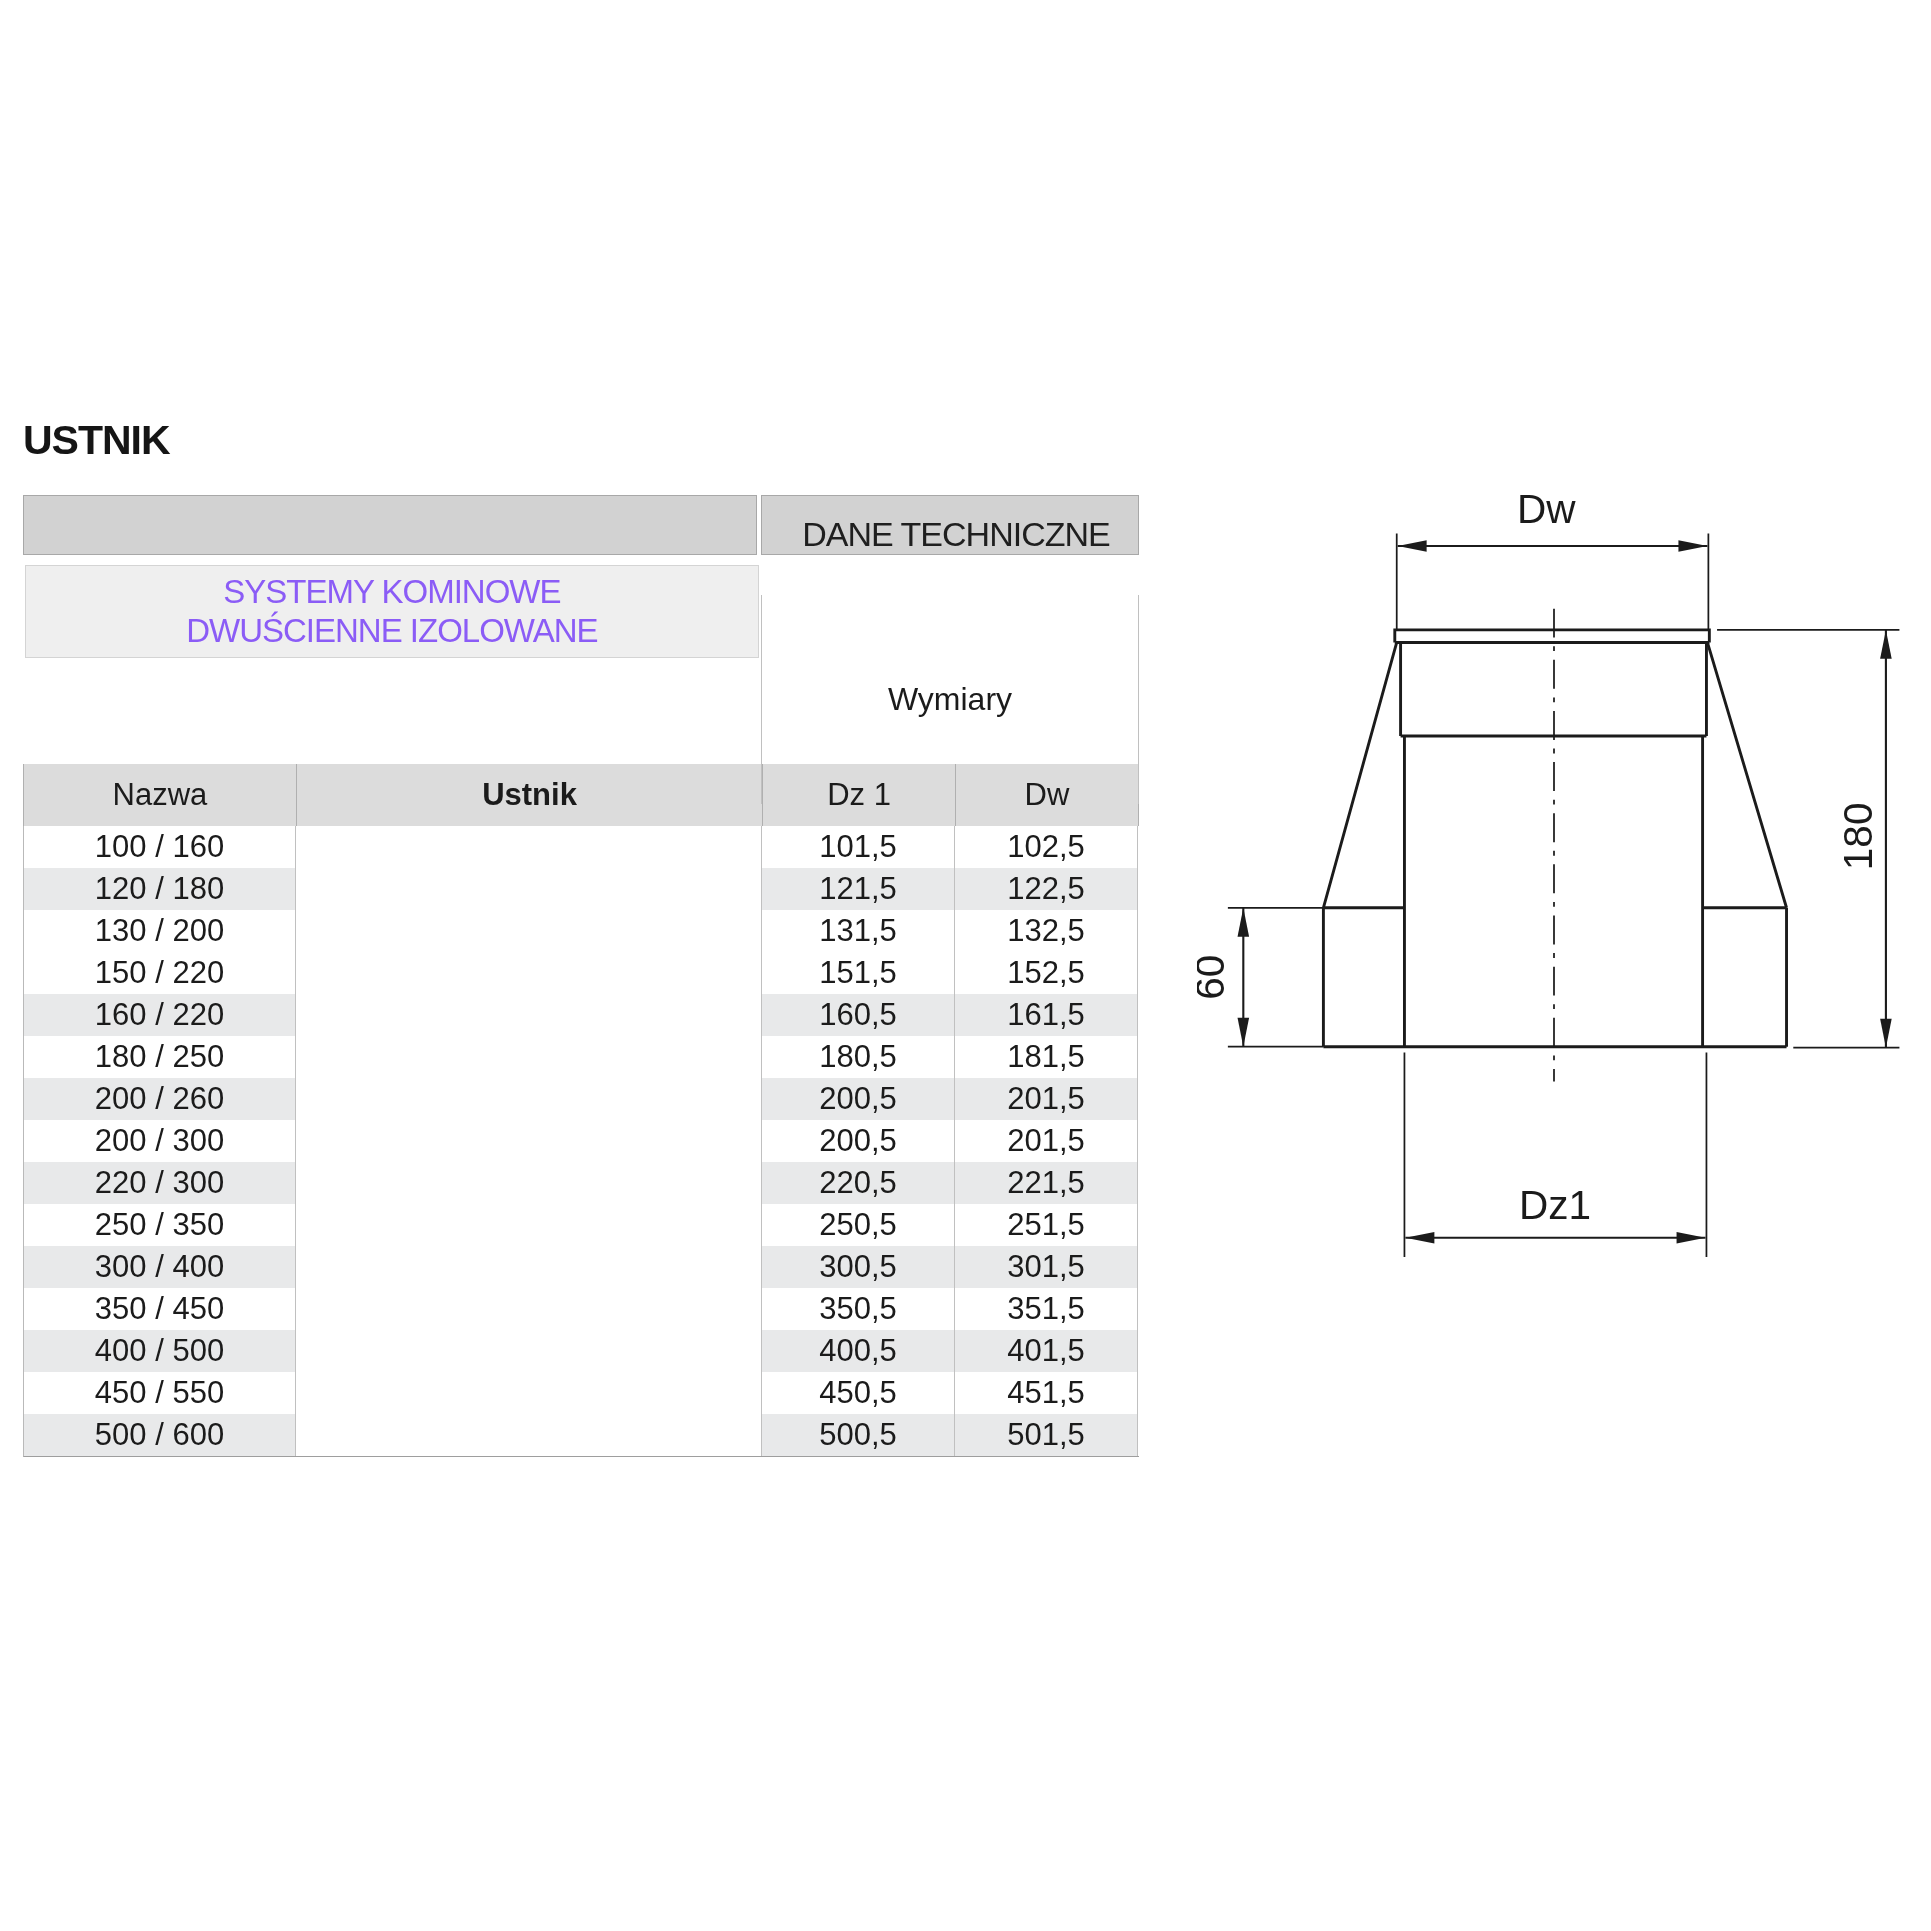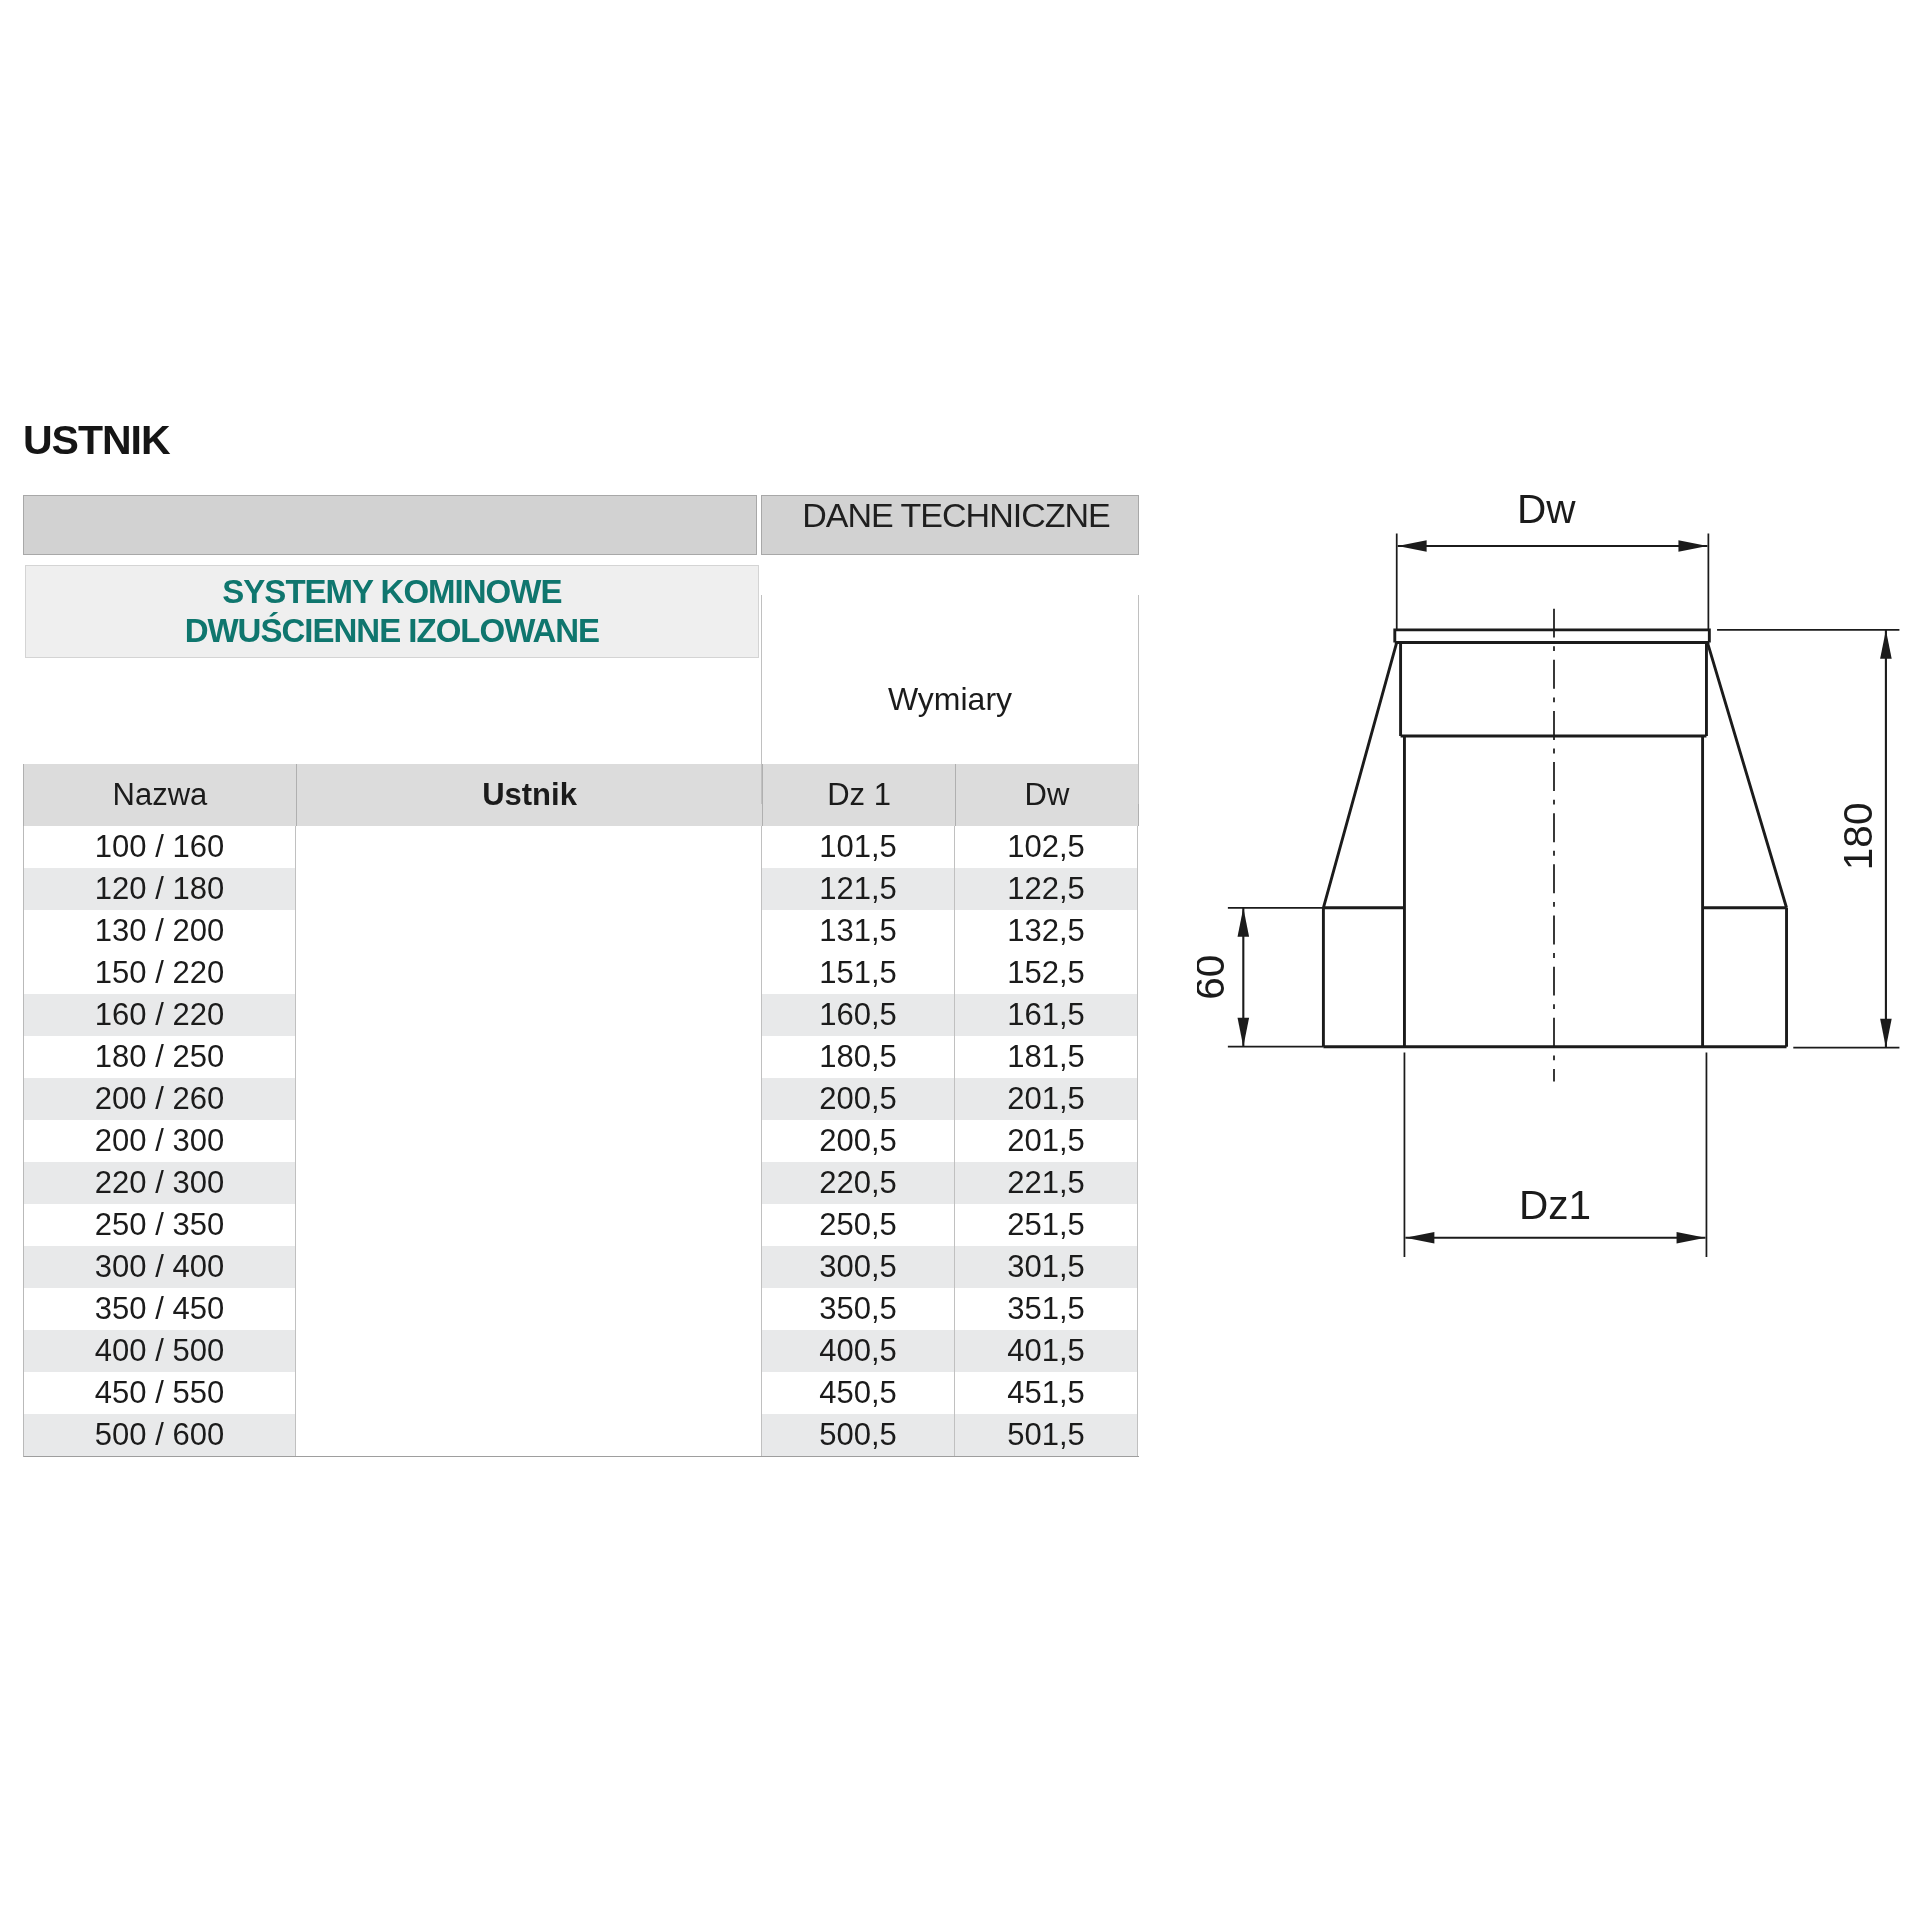--- a/index.html
+++ b/index.html
@@ -10,33 +10,33 @@
   
   #page-title{
     position:absolute;left:23px;top:417px;font-size:41px;font-weight:bold;
     letter-spacing:-1px;color:#151515;
   }
   
   #spec-table{position:absolute;left:23px;top:495px;width:1116px;}
   .band-row{display:flex;height:60px;box-sizing:border-box;}
   .band-cell{
     background:#d2d2d2;border:1.9px solid #a8a8a8;box-sizing:border-box;
-    display:flex;align-items:flex-start;justify-content:center;padding-left:12px;
+    display:flex;align-items:flex-end;justify-content:center;padding-left:12px;
   }
   .band-cell.left{flex:1 1 auto;margin-right:3.9px;}
   .band-cell.right{width:378px;}
   .band-cell .band-label{font-size:34px;letter-spacing:-1px;color:#1f1f1f;}
   .mid-zone{position:relative;height:209px;}
   .section-cell{
     position:absolute;left:1.9px;top:9.7px;width:734px;height:93px;
     background:#efefef;border:1px solid #d4d4d4;box-sizing:border-box;
     display:flex;flex-direction:column;align-items:center;justify-content:center;
   }
   .section-cell .sec-line{
-    font-size:33px;font-weight:bold;line-height:39px;letter-spacing:-1px;color:#0f766e;
+    font-size:33px;font-weight:normal;line-height:39px;letter-spacing:-1px;color:#8b5cf6;
   }
   .wymiary-cell{
     position:absolute;left:738px;top:0;width:378px;height:209px;box-sizing:border-box;
     border-left:1px solid #c0c0c0;border-right:1px solid #c0c0c0;
     display:flex;align-items:center;justify-content:center;font-size:32px;margin-top:40px;
   }
   .header-row{display:flex;height:62px;border-left:1px solid #b0b0b0;box-sizing:border-box;}
   .header-cell{
     background:#dcdcdc;border-right:1px solid #b0b0b0;box-sizing:border-box;
     display:flex;align-items:center;justify-content:center;font-size:31px;

